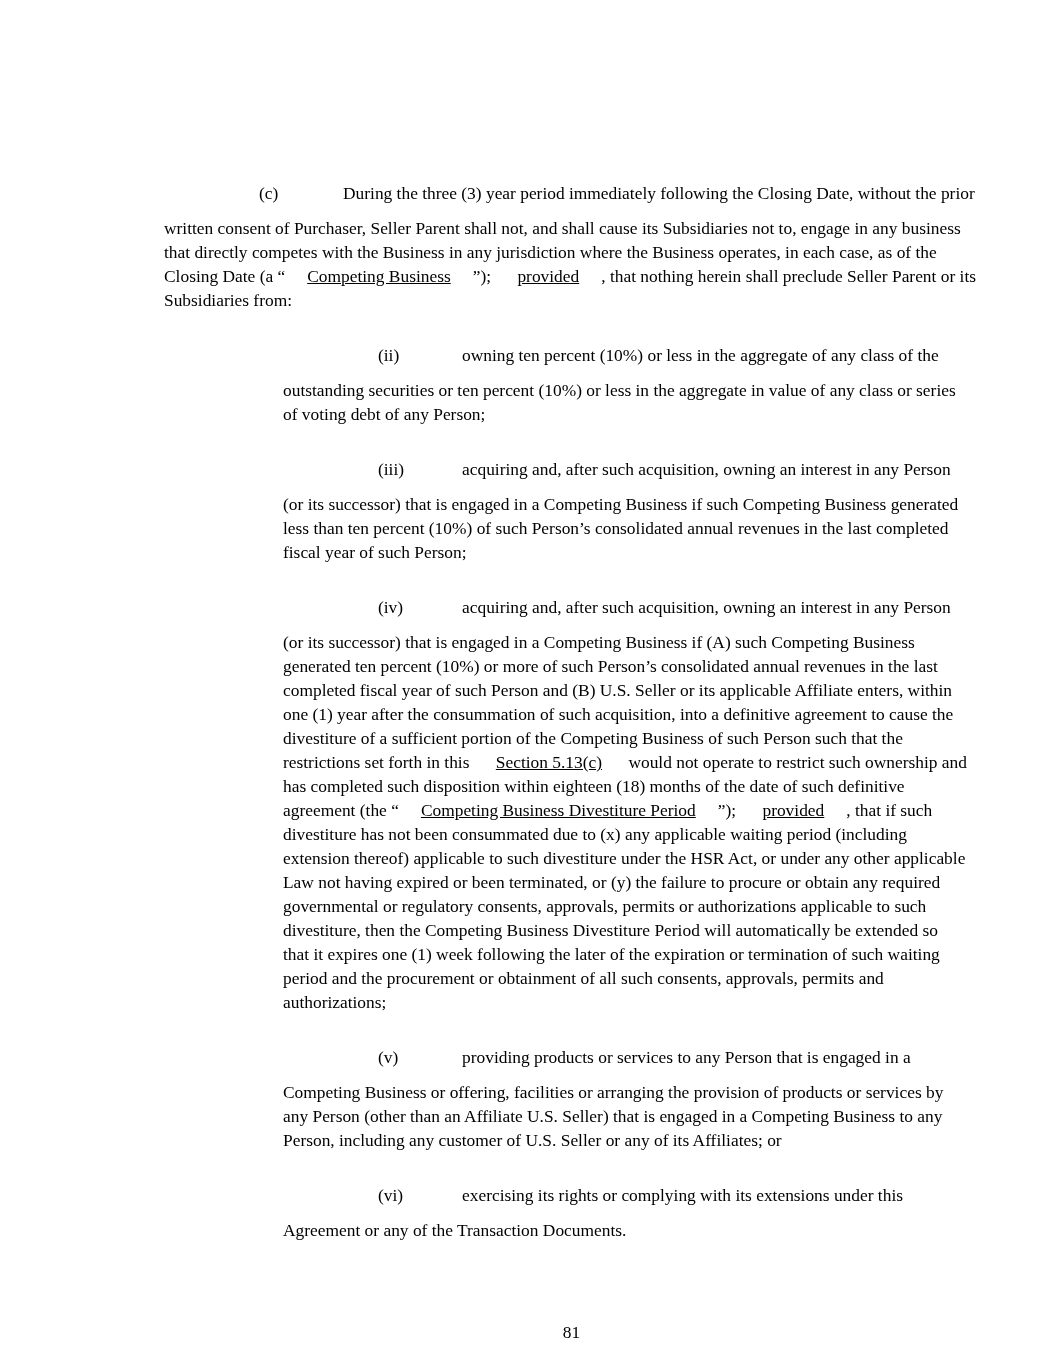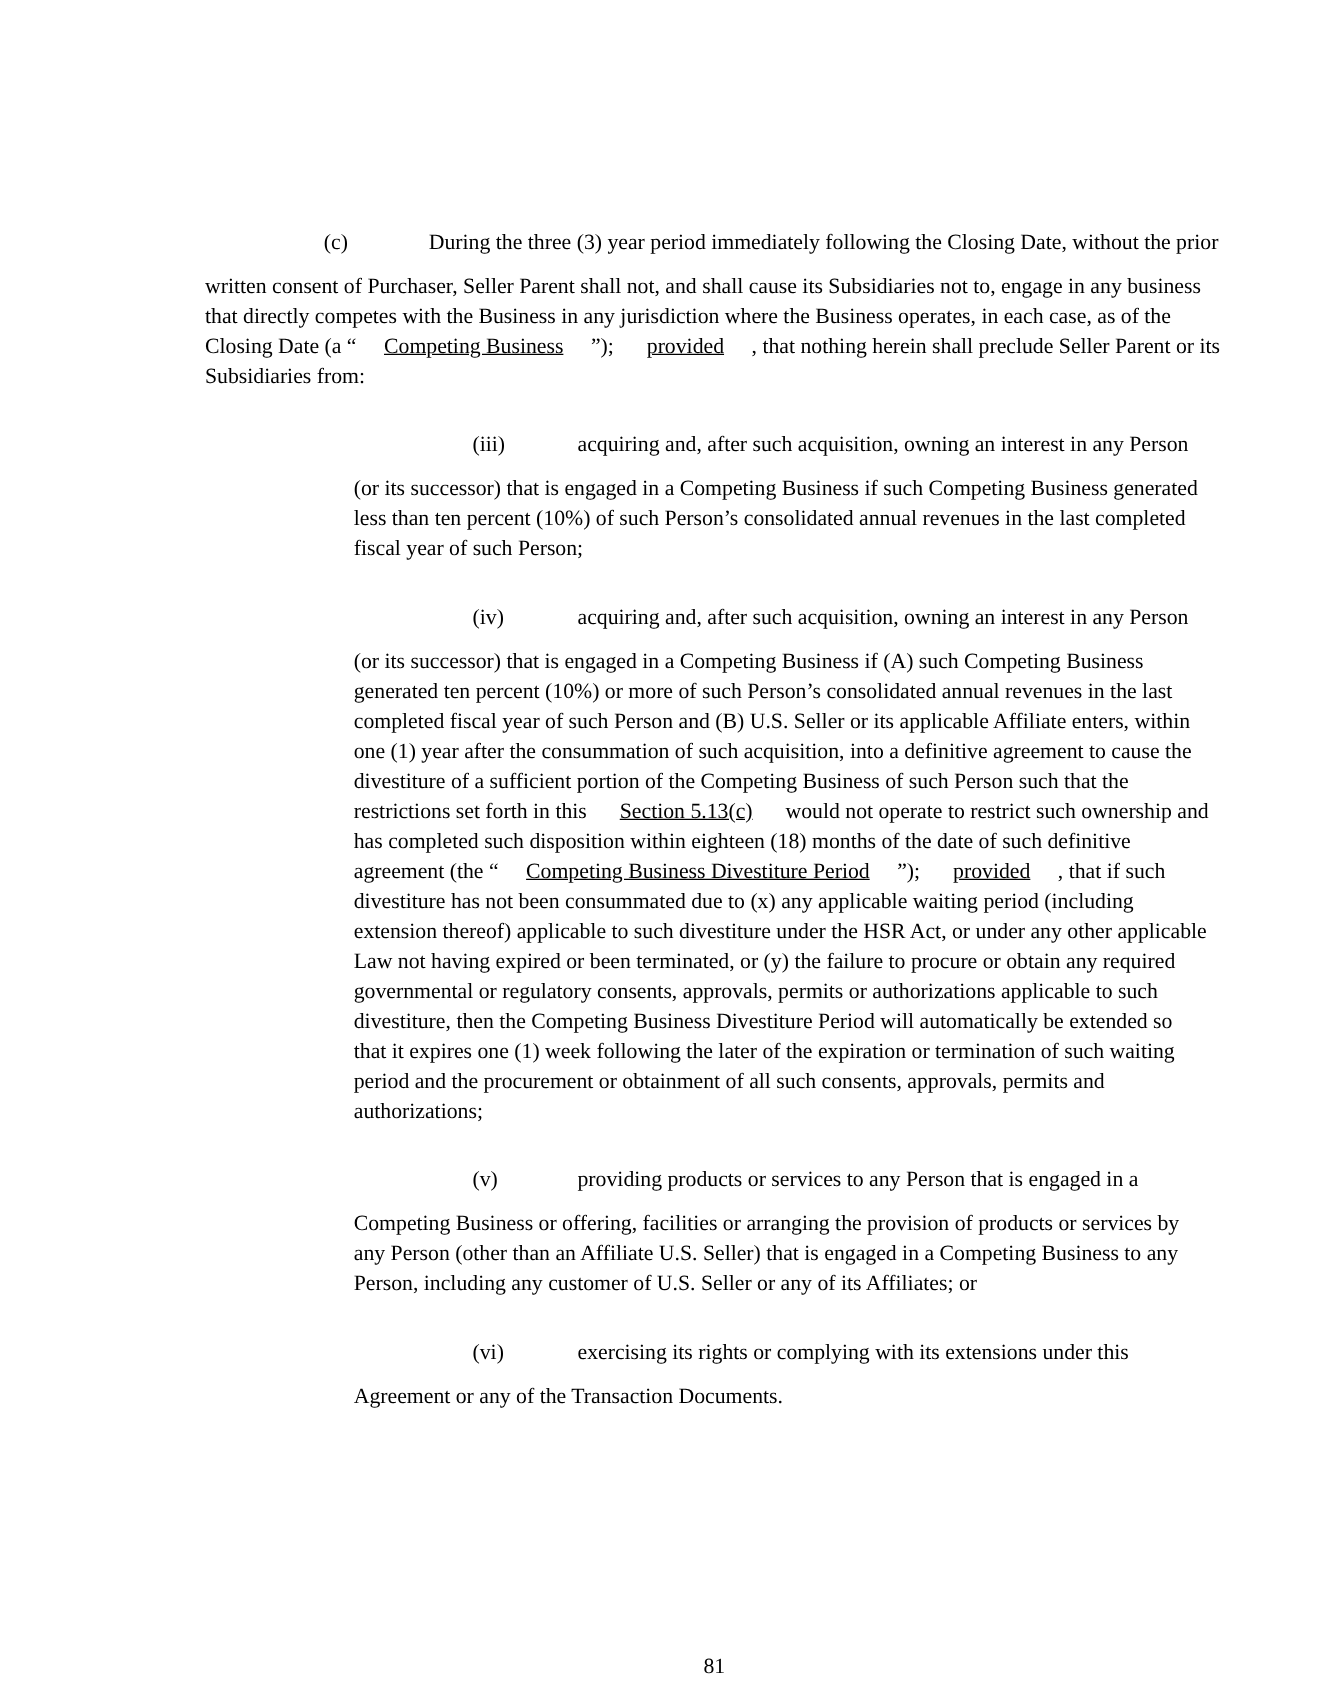--- a/index.html
+++ b/index.html
@@ -36,20 +36,21 @@
   }
 </style>
 </head>
 <body>
 
 <div class="page">
 
   <p class="para level-1"><span class="fli"></span><span class="lab">(c)</span><span>During the three (3) year period immediately following the Closing Date, without the prior written consent of Purchaser, Seller Parent shall not, and shall cause its Subsidiaries not to, engage in any business that directly competes with the Business in any jurisdiction where the Business operates, in each case, as of the Closing Date (a “</span><span class="u">Competing Business</span><span>”); </span><span class="u">provided</span><span>, that nothing herein shall preclude Seller Parent or its Subsidiaries from:</span></p>
 
 
+  <p class="para level-2"><span class="fli"></span><span class="lab">(ii)</span><span>owning ten percent (10%) or less in the aggregate of any class of the outstanding securities or ten percent (10%) or less in the aggregate in value of any class or series of voting debt of any Person;</span></p>
 
   <p class="para level-2"><span class="fli"></span><span class="lab">(iii)</span><span>acquiring and, after such acquisition, owning an interest in any Person (or its successor) that is engaged in a Competing Business if such Competing Business generated less than ten percent (10%) of such Person’s consolidated annual revenues in the last completed fiscal year of such Person;</span></p>
 
   <p class="para level-2"><span class="fli"></span><span class="lab">(iv)</span><span>acquiring and, after such acquisition, owning an interest in any Person (or its successor) that is engaged in a Competing Business if (A) such Competing Business generated ten percent (10%) or more of such Person’s consolidated annual revenues in the last completed fiscal year of such Person and (B) U.S. Seller or its applicable Affiliate enters, within one (1) year after the consummation of such acquisition, into a definitive agreement to cause the divestiture of a sufficient portion of the Competing Business of such Person such that the restrictions set forth in this </span><span class="u">Section 5.13(c)</span><span> would not operate to restrict such ownership and has completed such disposition within eighteen (18) months of the date of such definitive agreement (the “</span><span class="u">Competing Business Divestiture Period</span><span>”); </span><span class="u">provided</span><span>, that if such divestiture has not been consummated due to (x) any applicable waiting period (including extension thereof) applicable to such divestiture under the HSR Act, or under any other applicable Law not having expired or been terminated, or (y) the failure to procure or obtain any required governmental or regulatory consents, approvals, permits or authorizations applicable to such divestiture, then the Competing Business Divestiture Period will automatically be extended so that it expires one (1) week following the later of the expiration or termination of such waiting period and the procurement or obtainment of all such consents, approvals, permits and authorizations;</span></p>
 
   <p class="para level-2"><span class="fli"></span><span class="lab">(v)</span><span>providing products or services to any Person that is engaged in a Competing Business or offering, facilities or arranging the provision of products or services by any Person (other than an Affiliate U.S. Seller) that is engaged in a Competing Business to any Person, including any customer of U.S. Seller or any of its Affiliates; or</span></p>
 
   <p class="para level-2"><span class="fli"></span><span class="lab">(vi)</span><span>exercising its rights or complying with its extensions under this Agreement or any of the Transaction Documents.</span></p>
 
   <div class="footer">81</div>

